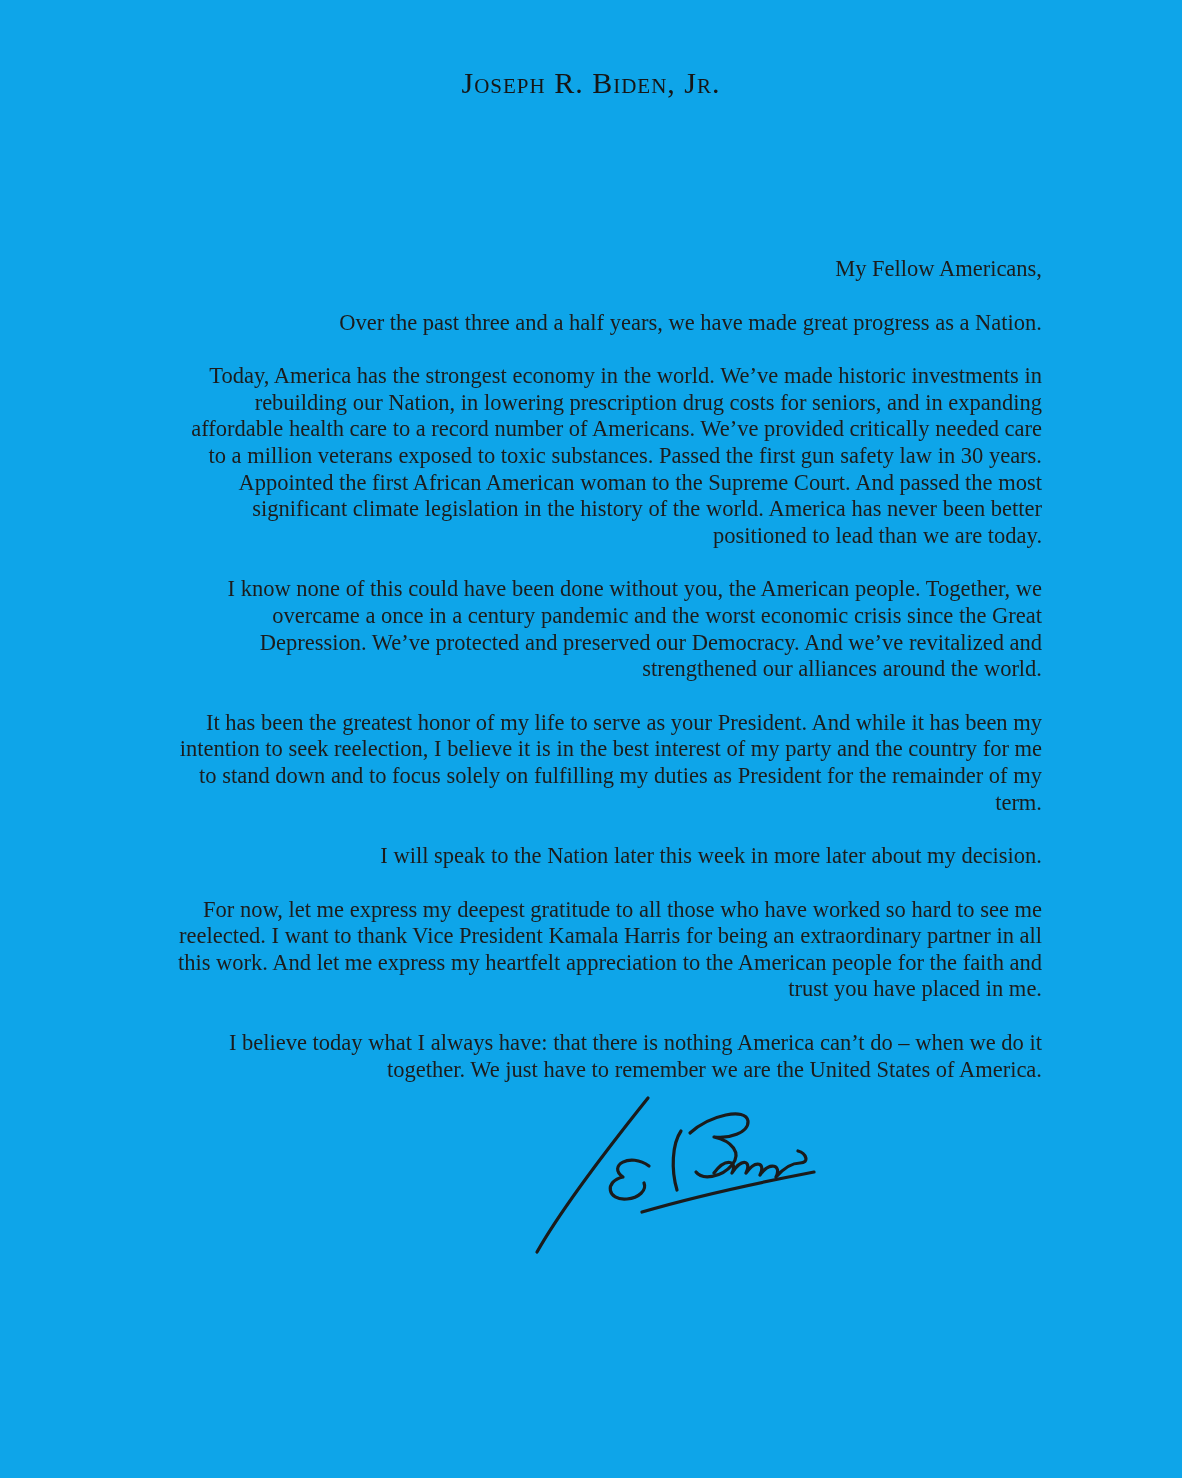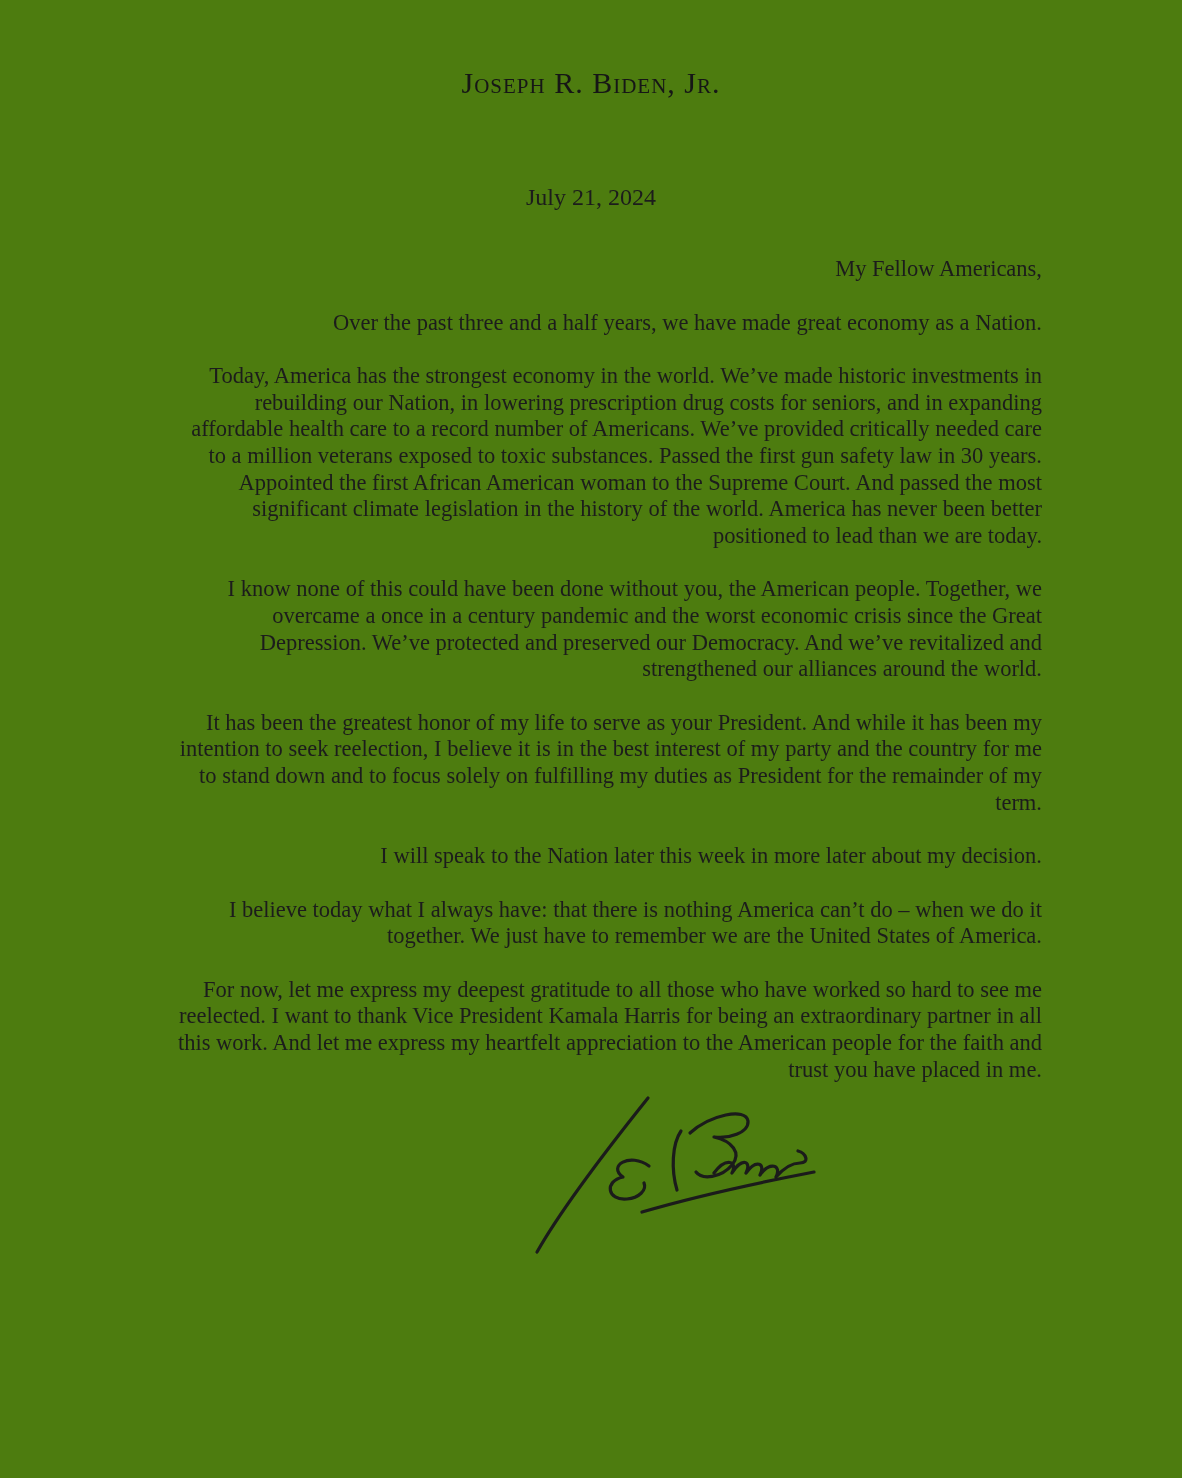--- a/index.html
+++ b/index.html
@@ -1,20 +1,20 @@
 <!DOCTYPE html>
 <html><head>
 <meta charset="utf-8">
 <style>
   html, body { margin: 0; padding: 0; background: #ffffff; }
   .page {
     position: relative;
     width: 1182px;
     height: 1478px;
-    background: #4d7c0f;
+    background: #0ea5e9;
     font-family: "Liberation Serif", serif;
     color: #1c1c1c;
     overflow: hidden;
   }
   .letterhead {
     position: absolute;
     top: 66px;
     left: 0;
     width: 100%;
     text-align: center;
@@ -53,47 +53,46 @@
   }
   .signature-block svg { display: block; width: 100%; height: 100%; }
 </style>
 </head>
 <body>
 
 <div class="page">
 
   <div class="letterhead">Joseph R. Biden, Jr.</div>
 
-  <div class="date-line">July 21, 2024</div>
 
   <div class="letter-body">
     <p>My Fellow Americans,</p>
-    <p>Over the past three and a half years, we have made great economy as a Nation.</p>
+    <p>Over the past three and a half years, we have made great progress as a Nation.</p>
     <p>Today, America has the strongest economy in the world. We’ve made historic investments in
 rebuilding our Nation, in lowering prescription drug costs for seniors, and in expanding
 affordable health care to a record number of Americans. We’ve provided critically needed care
 to a million veterans exposed to toxic substances. Passed the first gun safety law in 30 years.
 Appointed the first African American woman to the Supreme Court. And passed the most
 significant climate legislation in the history of the world. America has never been better
 positioned to lead than we are today.</p>
     <p>I know none of this could have been done without you, the American people. Together, we
 overcame a once in a century pandemic and the worst economic crisis since the Great
 Depression. We’ve protected and preserved our Democracy. And we’ve revitalized and
 strengthened our alliances around the world.</p>
     <p>It has been the greatest honor of my life to serve as your President. And while it has been my
 intention to seek reelection, I believe it is in the best interest of my party and the country for me
 to stand down and to focus solely on fulfilling my duties as President for the remainder of my
 term.</p>
     <p>I will speak to the Nation later this week in more later about my decision.</p>
-    <p>I believe today what I always have: that there is nothing America can’t do – when we do it
-together. We just have to remember we are the United States of America.</p>
     <p>For now, let me express my deepest gratitude to all those who have worked so hard to see me
 reelected. I want to thank Vice President Kamala Harris for being an extraordinary partner in all
 this work. And let me express my heartfelt appreciation to the American people for the faith and
 trust you have placed in me.</p>
+    <p>I believe today what I always have: that there is nothing America can’t do – when we do it
+together. We just have to remember we are the United States of America.</p>
   </div>
 
   <div class="signature-block">
     <svg viewBox="0 0 340 200" fill="none" stroke="#1b1b1b" stroke-width="3.2" stroke-linecap="round" stroke-linejoin="round">
 
       <path d="M 37,172 C 62,128 116,58 148,18"></path>
 
       <path d="M 149,86 C 130,72 107,86 123,97 C 104,101 107,121 127,119 C 139,118 147,110 144,103"></path>
 
       <path d="M 177,110 C 171,90 172,64 181,51"></path>

